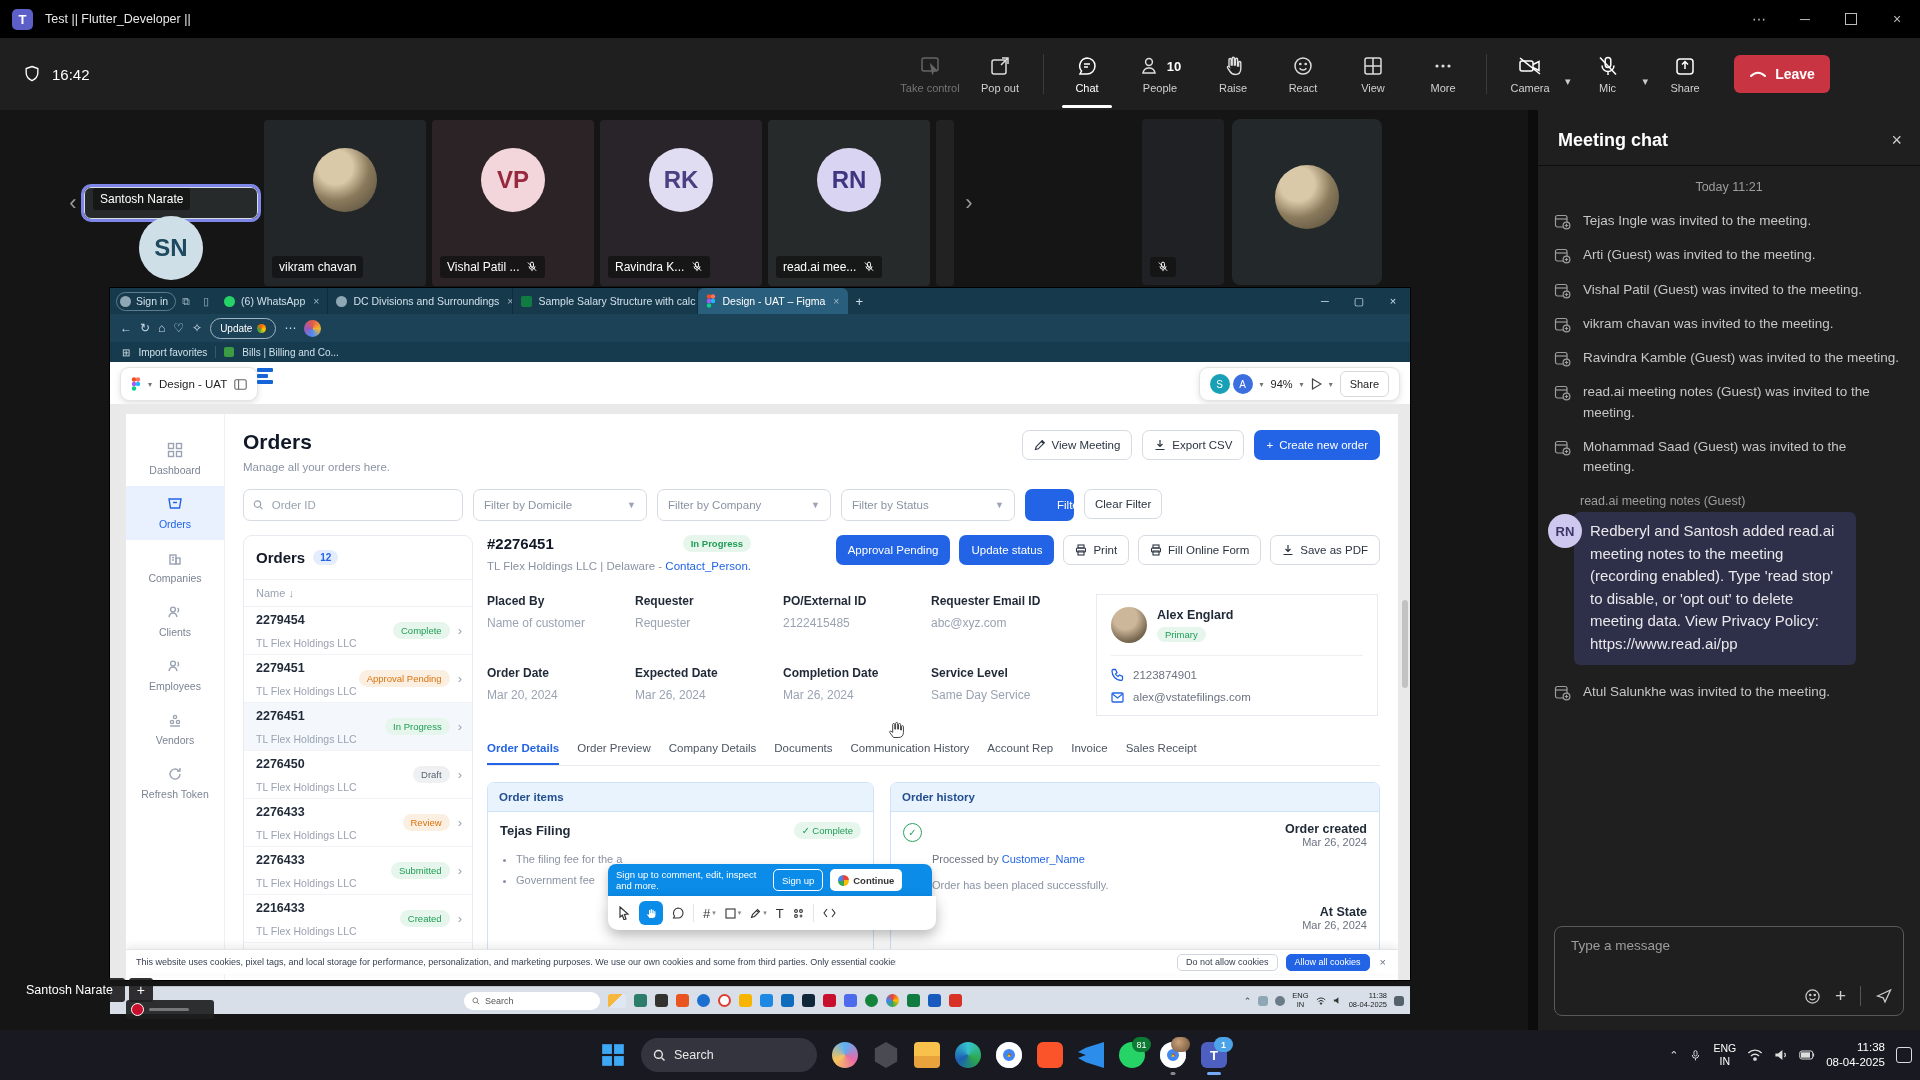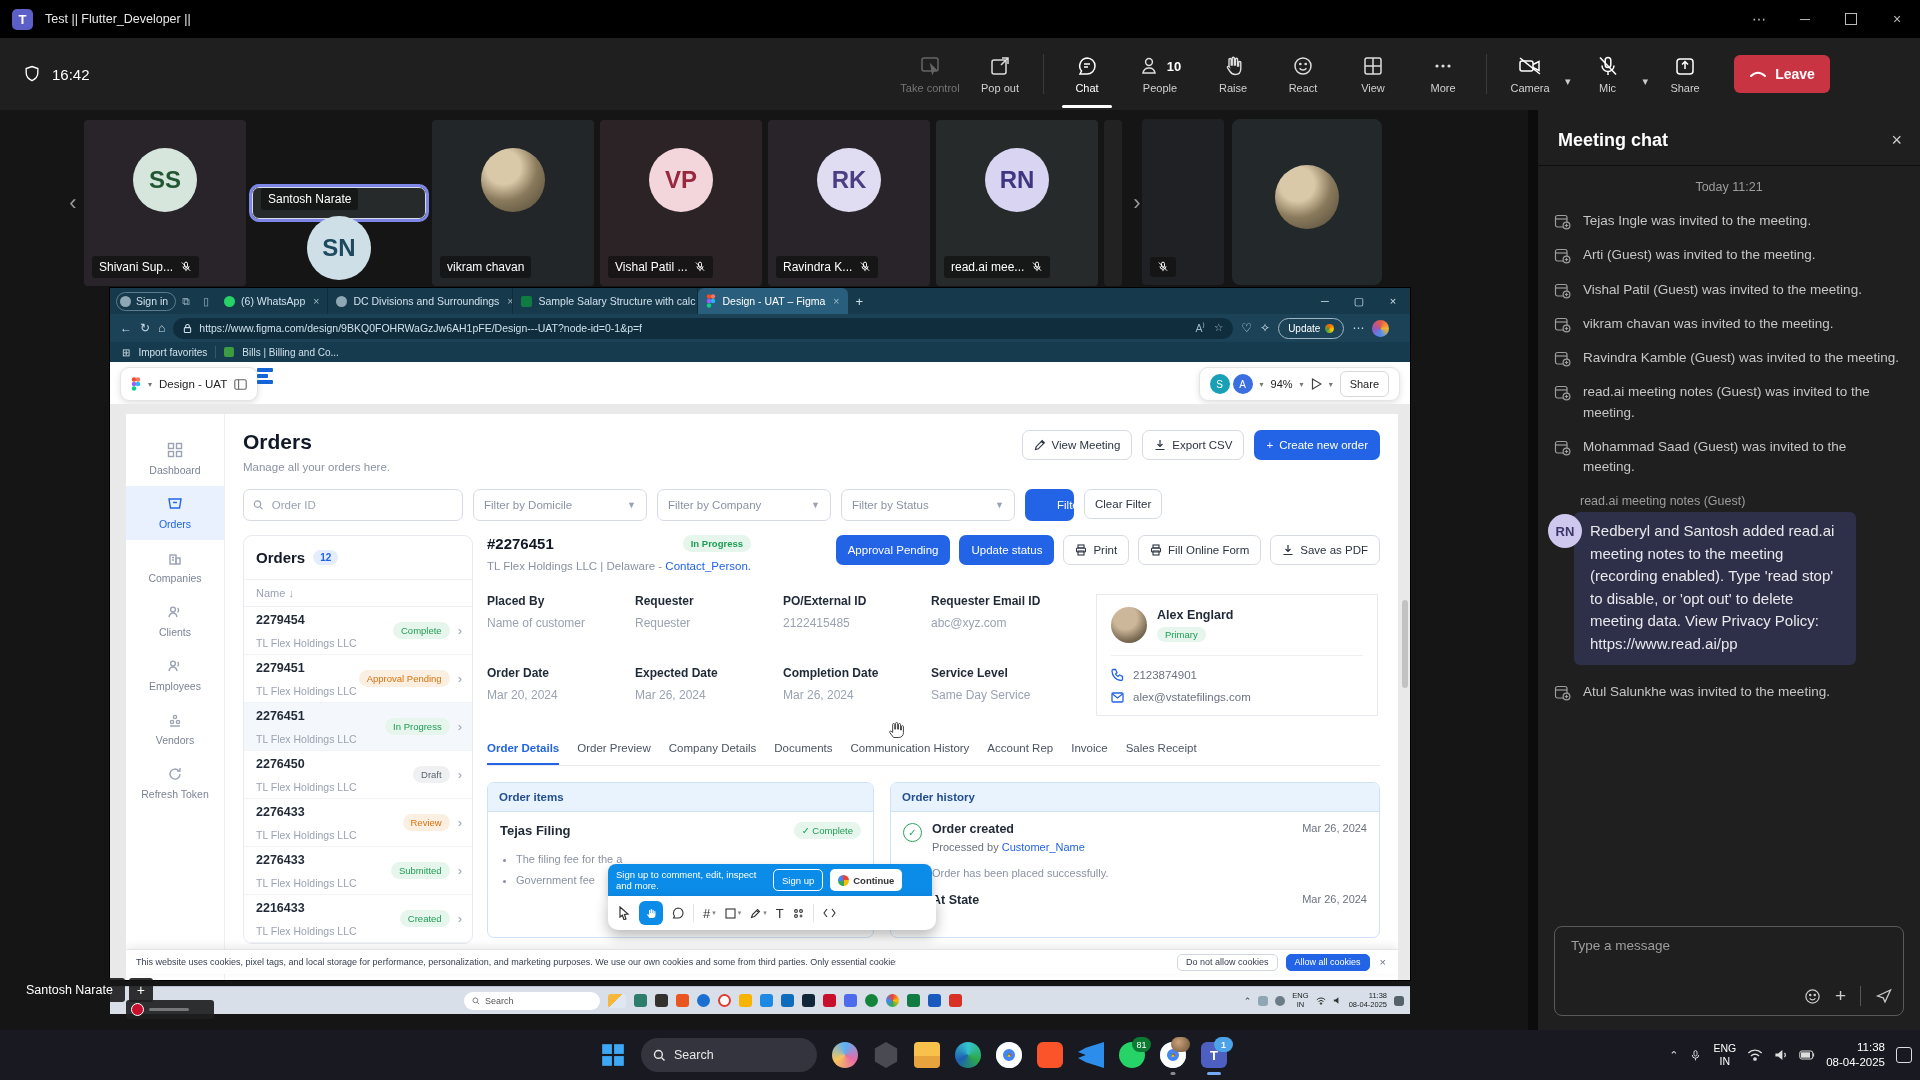--- a/index.html
+++ b/index.html
@@ -160,21 +160,21 @@
   .sf{font-size:13px;font-weight:bold;color:#1f2937;}
   .bullets{margin:10px 0 0;padding-left:16px;color:#8a93a3;font-size:11px;line-height:1.9;}
   .ohentry{display:flex;gap:10px;margin-bottom:14px;}
   .okc{width:17px;height:17px;border-radius:50%;border:1.5px solid #2BA35F;color:#2BA35F;font-size:10px;display:flex;align-items:center;justify-content:center;flex:none;margin-top:1px;}
   .oh-t{font-size:12.5px;font-weight:bold;color:#1f2937;}
   .oh-d{margin-left:auto;font-size:11px;color:#6b7280;}
   .oh-s{font-size:11px;color:#6b7280;margin-top:5px;}
   .oh-s a{color:#2264E5;text-decoration:none;}
   .oh-n{font-size:11px;color:#8a93a3;margin-top:14px;}
   .ohline{flex:1;display:flex;flex-direction:column;}
-  .ohrow1{display:flex;align-items:flex-start;}
+  .ohrow1{display:flex;align-items:flex-end;flex-direction:column;}
   
   .signup{position:absolute;left:482px;top:450px;width:308px;height:32px;background:#0C8CE9;border-radius:8px 8px 0 0;display:flex;align-items:center;gap:7px;padding:0 8px;box-shadow:0 4px 10px rgba(0,0,0,.25);z-index:6;}
   .signup .t{color:#fff;font-size:9.5px;width:150px;line-height:1.2;}
   .subtn{background:#0C8CE9;border:1px solid #fff;color:#fff;font-size:9.5px;border-radius:5px;height:20px;display:flex;align-items:center;padding:0 8px;}
   .gcont{background:#fff;color:#333;font-size:9.5px;border-radius:5px;height:22px;display:flex;align-items:center;gap:4px;padding:0 8px;font-weight:bold;}
   .gico{width:11px;height:11px;border-radius:50%;background:conic-gradient(#ea4335 0 25%,#fbbc05 0 50%,#34a853 0 75%,#4285f4 0 100%);}
   .figtools{position:absolute;left:482px;top:482px;width:308px;height:34px;background:#fff;border-radius:0 0 10px 10px;box-shadow:0 6px 14px rgba(0,0,0,.28);display:flex;align-items:center;gap:9px;padding:0 10px;z-index:6;color:#333;}
   .ft{font-size:13px;color:#333;display:flex;align-items:center;gap:2px;}
   .ft .dn{font-size:7px;color:#888;}
   .ft.handon{background:#0C8CE9;border-radius:6px;width:24px;height:24px;justify-content:center;color:#fff;}
@@ -333,31 +333,20 @@
         <svg width="18" height="12" viewBox="0 0 18 12" fill="none" stroke="#fff" stroke-width="2" stroke-linecap="round">
             <path d="M2 8c4.5-4.5 9.5-4.5 14 0"></path>
           </svg>
         <span>Leave</span>
       </div>
     </div>
   </div>
 
   <div class="tiles">
     <div class="strip-chev">‹</div>
-    <div class="tile">
-      <div class="av a-ss">SS</div>
-      <div class="namepill">
-          <span>Shivani Sup...</span>
-        <svg width="12" height="12" viewBox="0 0 16 16" fill="none" stroke="#fff" stroke-width="1.3">
-            <rect x="6" y="1.5" width="4" height="7" rx="2"></rect>
-            <path d="M4 7a4 4 0 0 0 8 0M8 11v2.5"></path>
-            <line x1="2.5" y1="2" x2="13.5" y2="13"></line>
-          </svg>
-      </div>
-    </div>
     <div class="tile t2 sel">
       <div class="av a-sn">SN</div>
       <div class="namepill">
           <span>Santosh Narate</span>
         </div>
     </div>
     <div class="tile t4">
       <div class="av photo-av"></div>
       <div class="namepill">
           <span>vikram chavan</span>
@@ -449,31 +438,20 @@
       <div class="bwin">
         <span>─</span>
         <span>▢</span>
         <span>×</span>
       </div>
     </div>
     <div class="urlrow">
       <span>←</span>
       <span>↻</span>
       <span>⌂</span>
-      <div class="urlfield">
-        <svg width="9" height="11" viewBox="0 0 10 12" fill="none" stroke="#cfe0ea" stroke-width="1.2">
-            <rect x="1.5" y="5" width="7" height="5.5" rx="1"></rect>
-            <path d="M3 5V3.5a2 2 0 0 1 4 0V5"></path>
-          </svg>
-        <span>https://www.figma.com/design/9BKQ0FOHRWaGzJw6AH1pFE/Design---UAT?node-id=0-1&amp;p=f</span>
-        <span class="right">
-            <span>A⁾</span>
-            <span>☆</span>
-          </span>
-      </div>
       <span>♡</span>
       <span>✧</span>
       <div class="updatepill">
           <span>Update</span>
           <span class="updot"></span>
         </div>
       <span>⋯</span>
       <span class="bav"></span>
     </div>
     <div class="bookrow">

